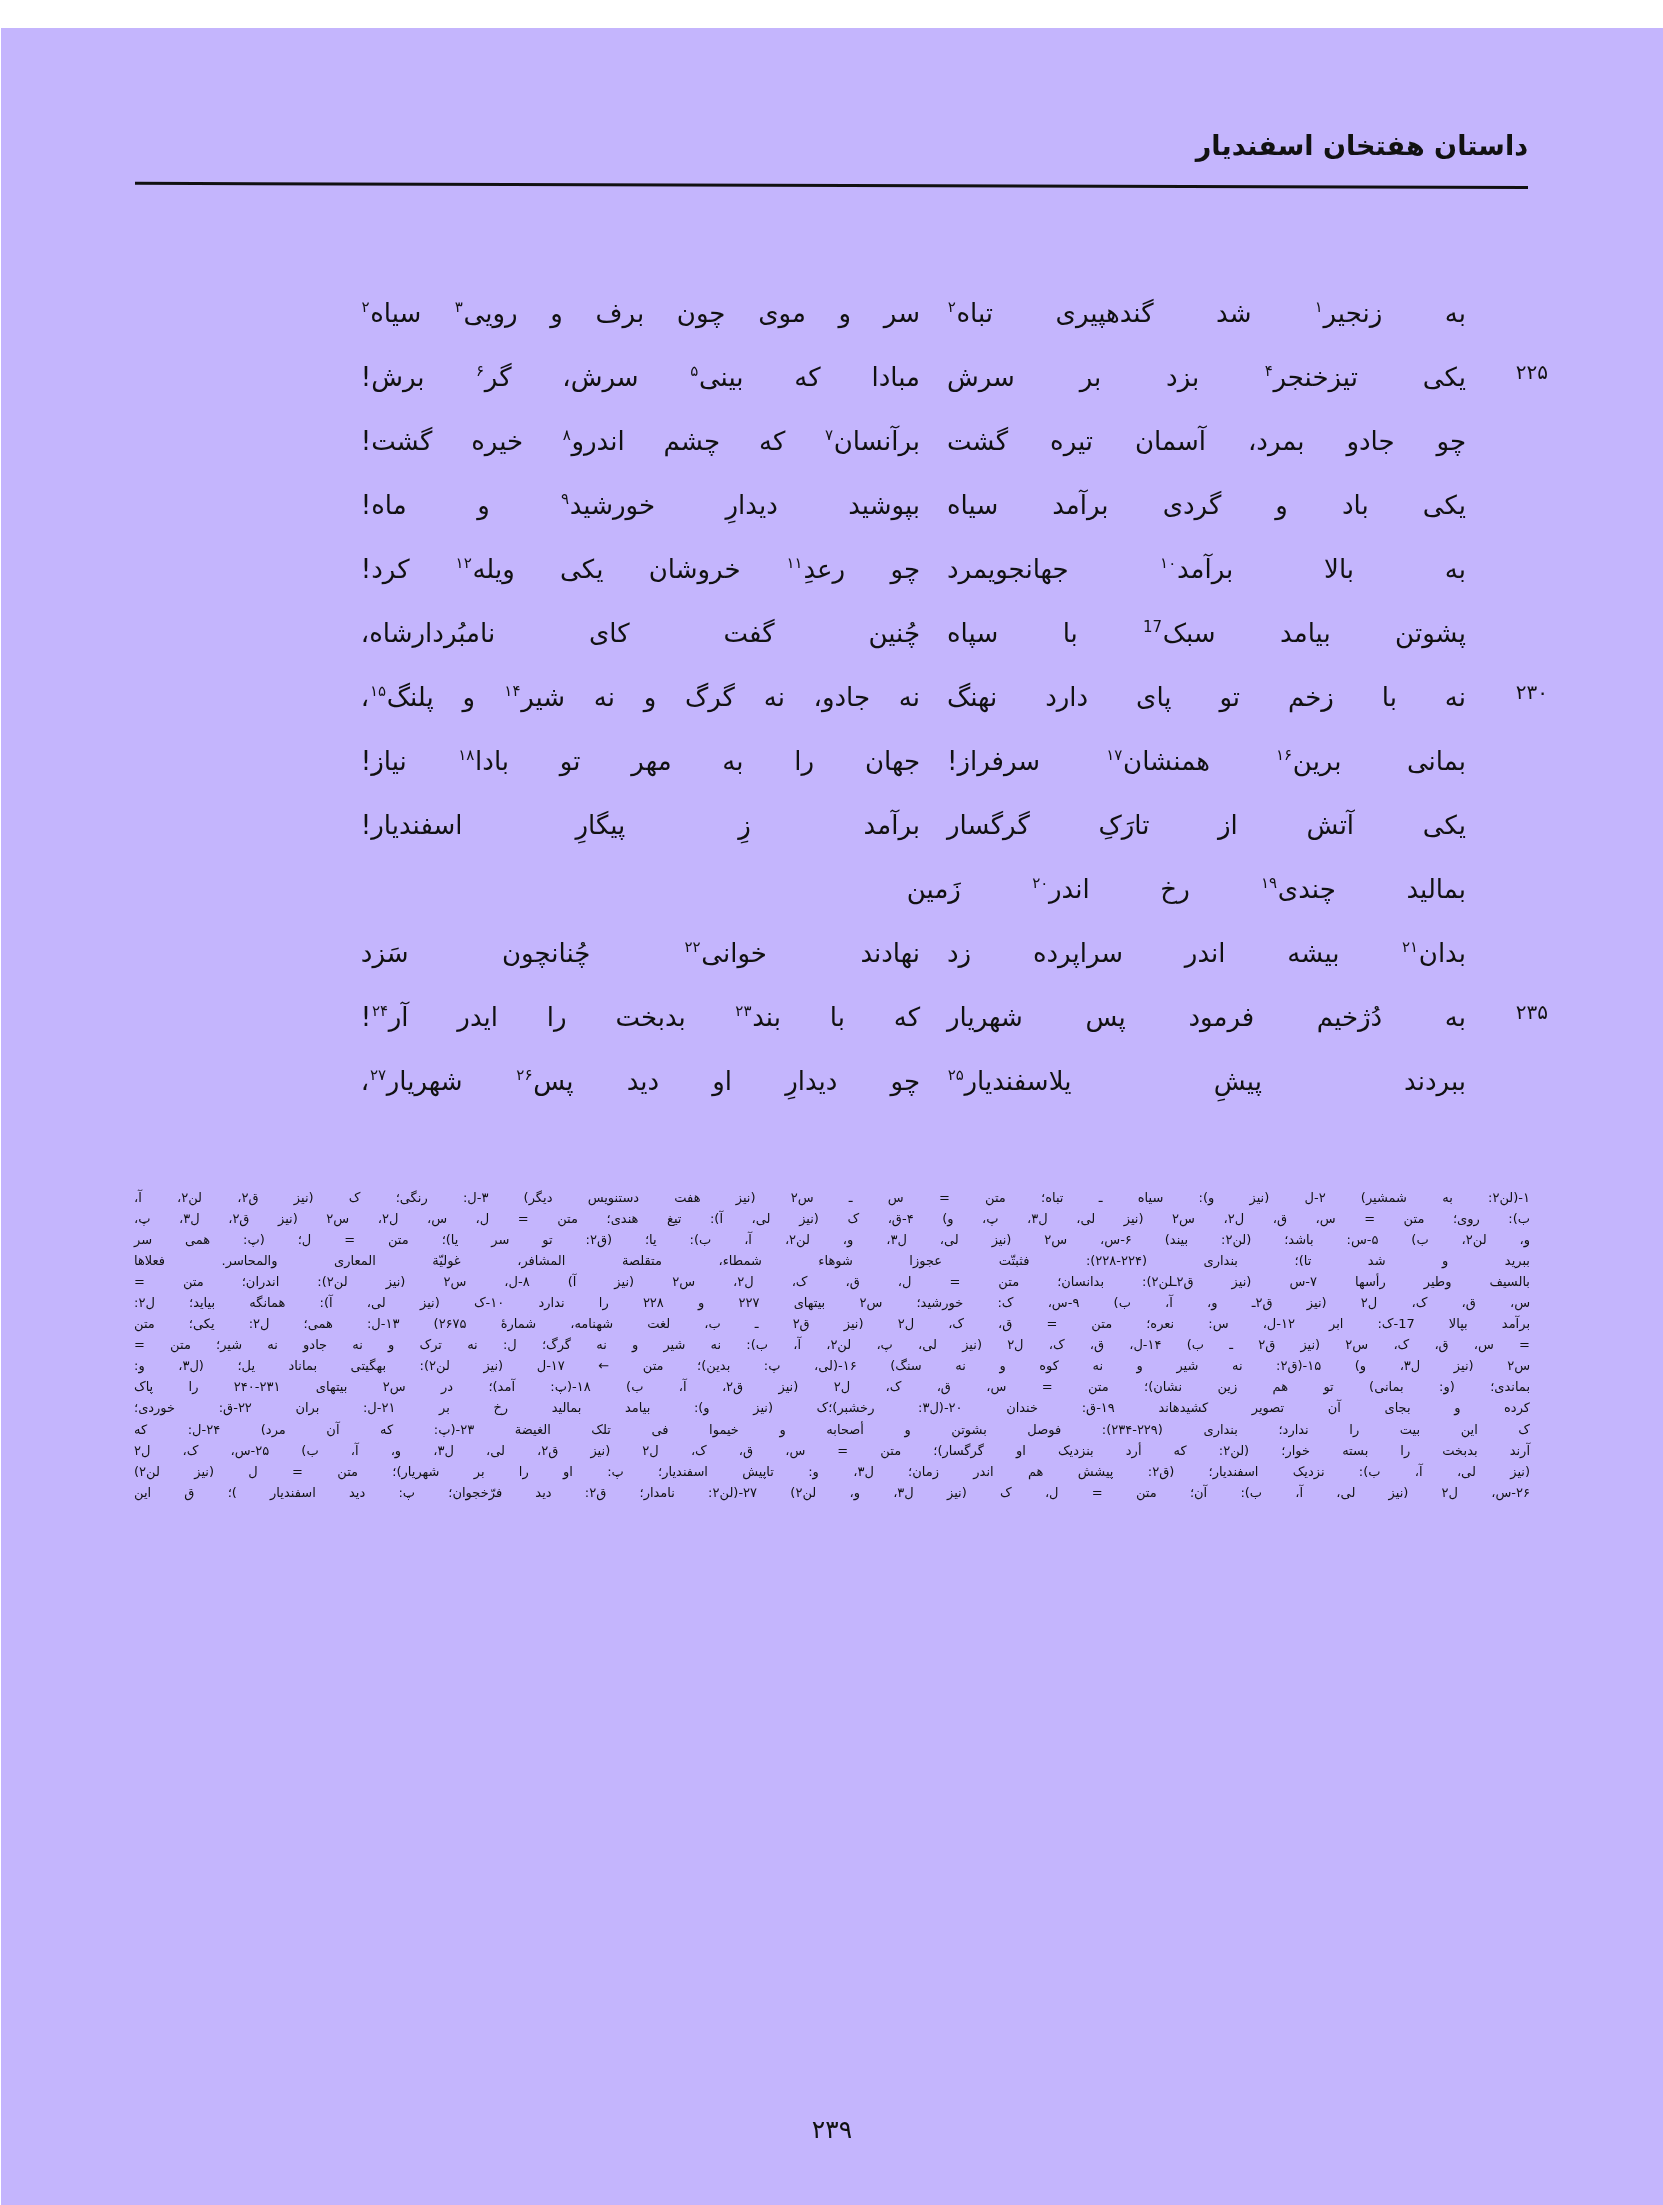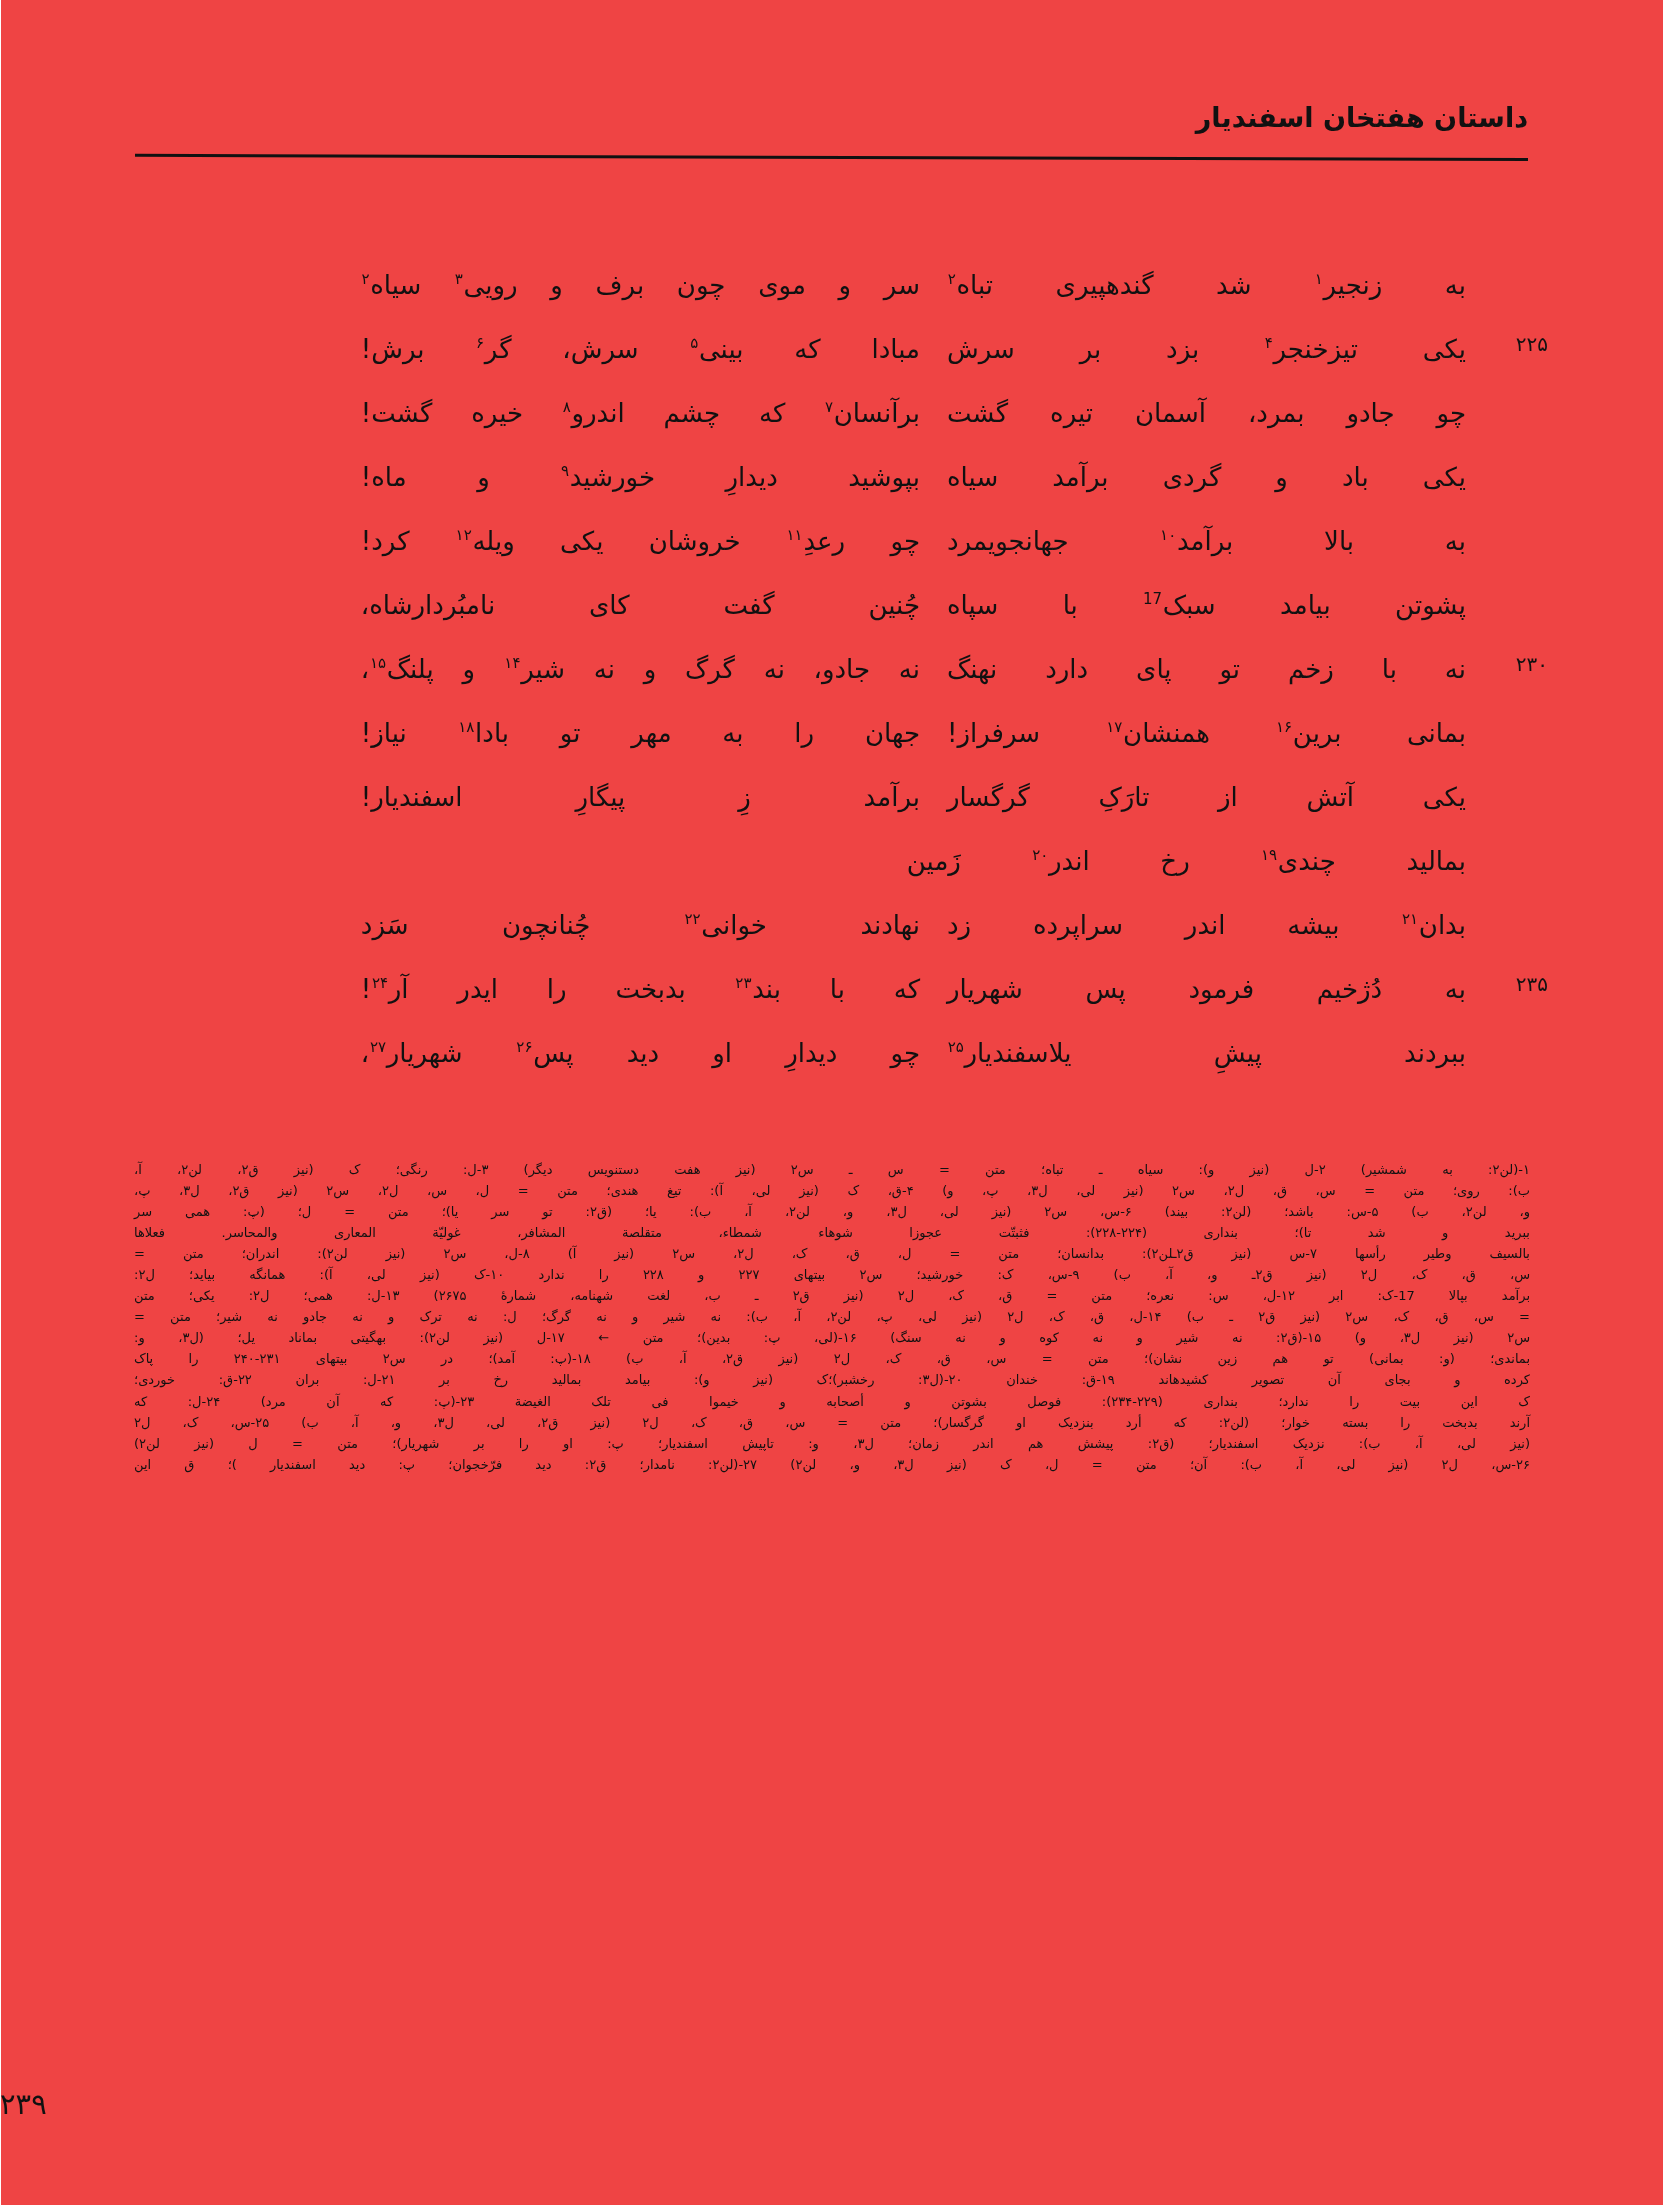--- a/index.html
+++ b/index.html
@@ -13,21 +13,22 @@
     height: 2205px;
     position: relative;
     font-family: "DejaVu Sans", "Liberation Sans", sans-serif;
     color: #111111;
     overflow: hidden;
   }
 
   .page {
     position: absolute;
     inset: 0;
-    background: #ef4444;
+    background: #c4b5fd;
+    margin-top: 28px;
   }
 
   
   .running-head {
     position: absolute;
     top: 102px;
     right: 136px;
     left: 136px;
     height: 61px;
   }
@@ -119,22 +120,22 @@
   .apparatus p.last-line {
     text-align-last: right;
   }
 
   
   .folio {
     position: absolute;
     left: 0;
     right: 0;
     top: 2087px;
-    text-align: left;
-    font-size: 29px;
+    text-align: center;
+    font-size: 25px;
     direction: rtl;
   }
 </style>
 </head>
 <body>
 
 <div class="page">
 
   <div class="running-head">
     <div class="running-head-title">داستان هفتخان اسفندیار</div>

